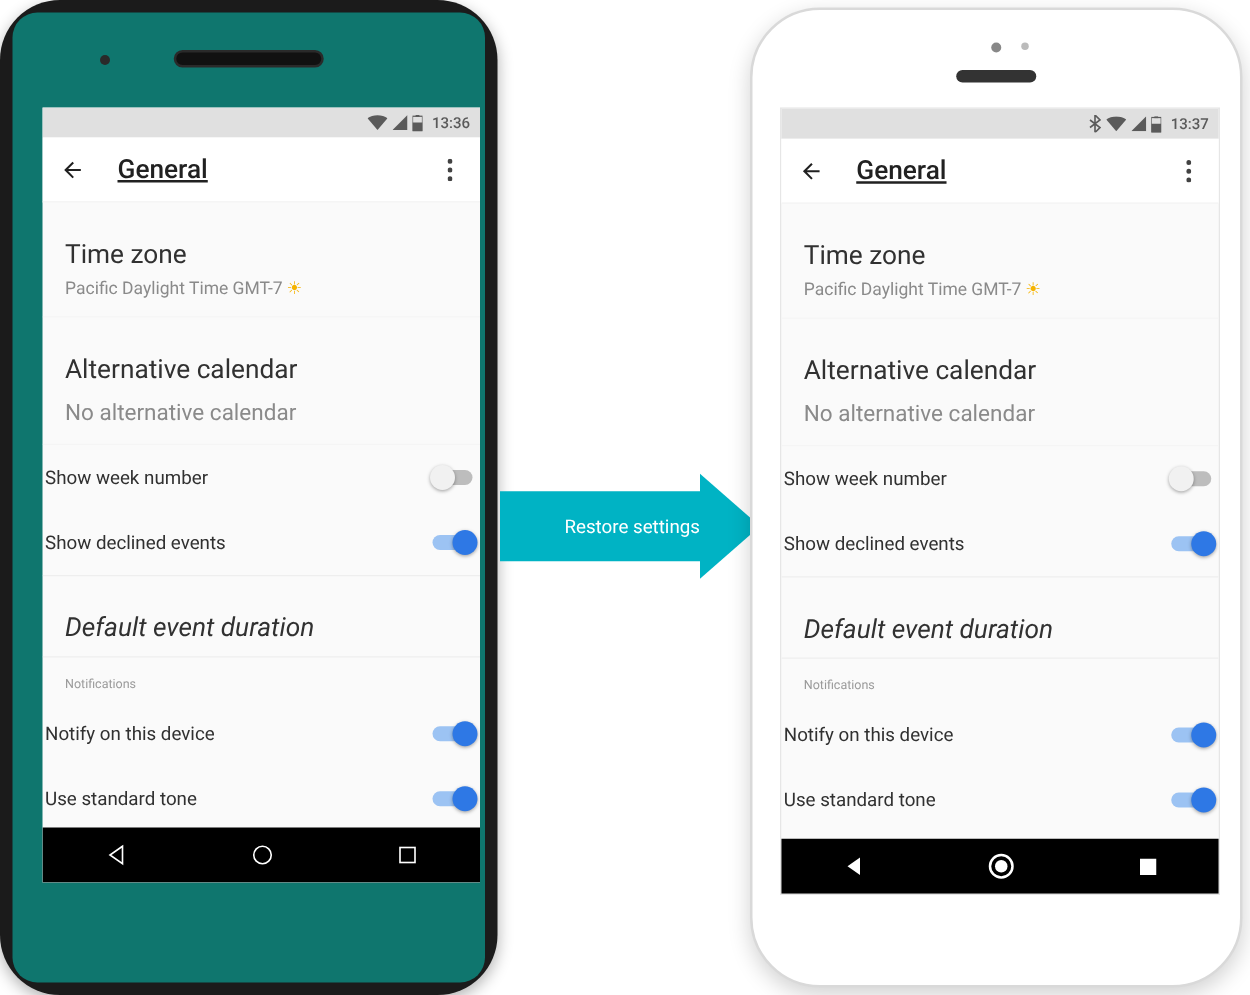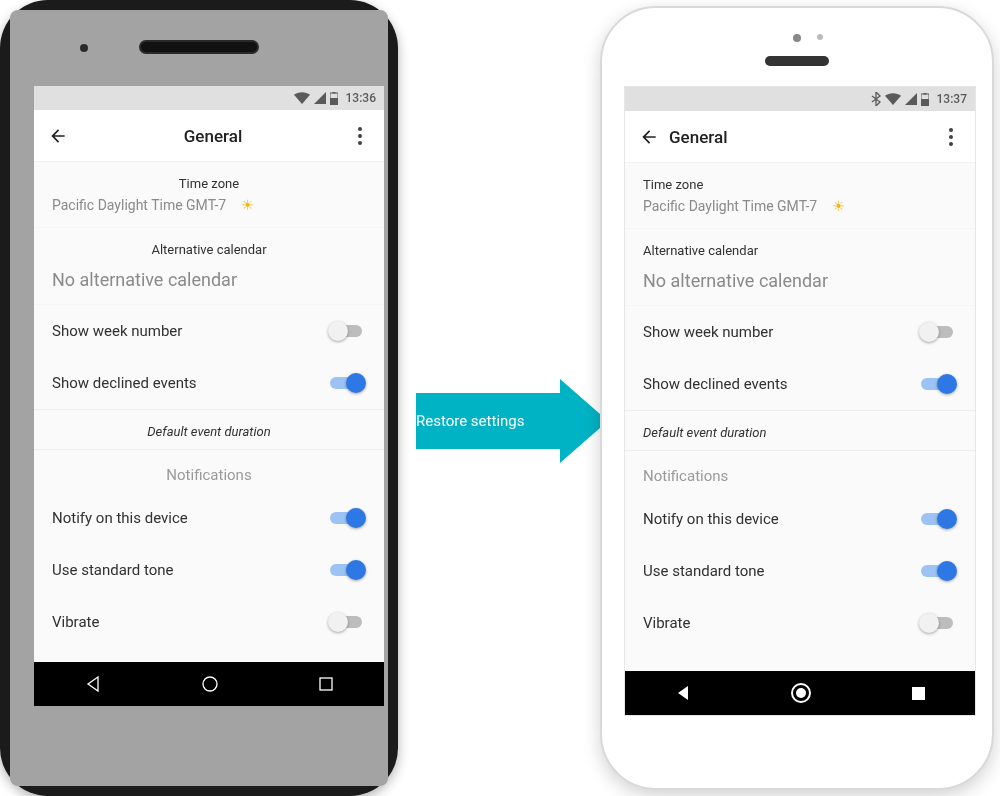--- a/index.html
+++ b/index.html
@@ -19,23 +19,22 @@
     top: 0;
     width: 398px;
     height: 796px;
     background: #1b1b1b;
     border-radius: 48px;
     box-shadow: 0 4px 12px rgba(0,0,0,0.3);
   }
   .phone1-inner {
     position: absolute;
     left: 10px; top: 10px; right: 10px; bottom: 10px;
-    background: #a3a3a3;
-    border-radius: 8px;
-    text-align: center;
+    background: #0f766e;
+    border-radius: 20px;
   }
   .phone1-speaker {
     position: absolute;
     top: 30px;
     left: 50%;
     transform: translateX(-50%);
     width: 120px;
     height: 14px;
     background: #111;
     border: 2px solid #2a2a2a;
@@ -127,58 +126,60 @@
   .appbar {
     height: 52px;
     background: #fff;
     border-bottom: 1px solid #f2f2f2;
     display: flex;
     align-items: center;
     padding: 0 12px;
   }
   .appbar .back { width: 24px; display:flex; justify-content:center; cursor:pointer; color:#212121;}
   .appbar .title {
-    font-size: 17px;
+    font-size: 21px;
     font-weight: 500;
     color: #212121;
-    margin-left: 8px;
+    margin-left: 24px;
     flex: 1;
+    text-decoration: underline;
   }
   .appbar .overflow { width: 24px; display:flex; justify-content:center; cursor:pointer; color:#424242;}
   .row {
     padding: 14px 18px;
     border-bottom: 1px solid #f5f5f5;
   }
   .row .primary {
-    font-size: 13px;
+    font-size: 21px;
     color: #313131;
+    margin-top: 16px;
   }
   .row .secondary {
     font-size: 14px;
     color: #8a8a8a;
     margin-top: 6px;
     display: flex;
     align-items: center;
-    gap: 15px;
+    gap: 3px;
   }
   .row.big .secondary { font-size: 18px; margin-top: 12px; }
   .row.thin { border-bottom: none; padding-bottom: 10px; font-style: italic; }
   .divider { height: 1px; background: #eee; margin: 0; }
 
   .row-toggle {
     display: flex;
     align-items: center;
     justify-content: space-between;
-    padding: 16px 18px;
+    padding: 16px 2px;
   }
   .row-toggle .primary { font-size: 15px; color: #313131; }
 
   .subheader {
     padding: 16px 18px 8px;
-    font-size: 15px;
+    font-size: 10px;
     color: #9a9a9a;
   }
 
   
   .sw { position: relative; width: 36px; height: 20px; }
   .sw .track {
     position: absolute; top: 4px; left: 0;
     width: 32px; height: 12px;
     background: #bdbdbd;
     border-radius: 8px;
@@ -219,27 +220,27 @@
     align-items: center;
   }
   .arrow {
     position: relative;
     width: 100%;
     height: 56px;
   }
   .arrow-body {
     position: absolute;
     top: 0;
-    left: 16px;
+    left: 0;
     height: 56px;
     width: 160px;
     background: #00b3c4;
     display: flex;
     align-items: center;
-    justify-content: flex-start;
+    justify-content: flex-end;
   }
   .arrow-head {
     position: absolute;
     top: -14px;
     left: 160px;
     width: 0; height: 0;
     border-top: 42px solid transparent;
     border-bottom: 42px solid transparent;
     border-left: 48px solid #00b3c4;
   }

